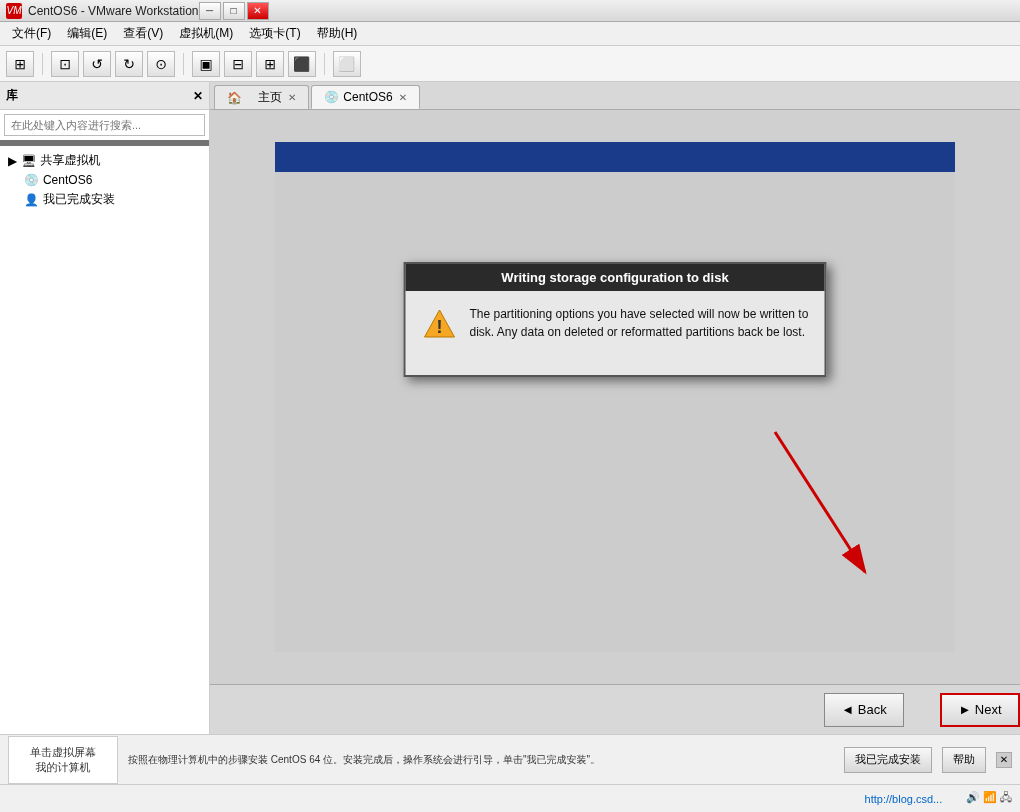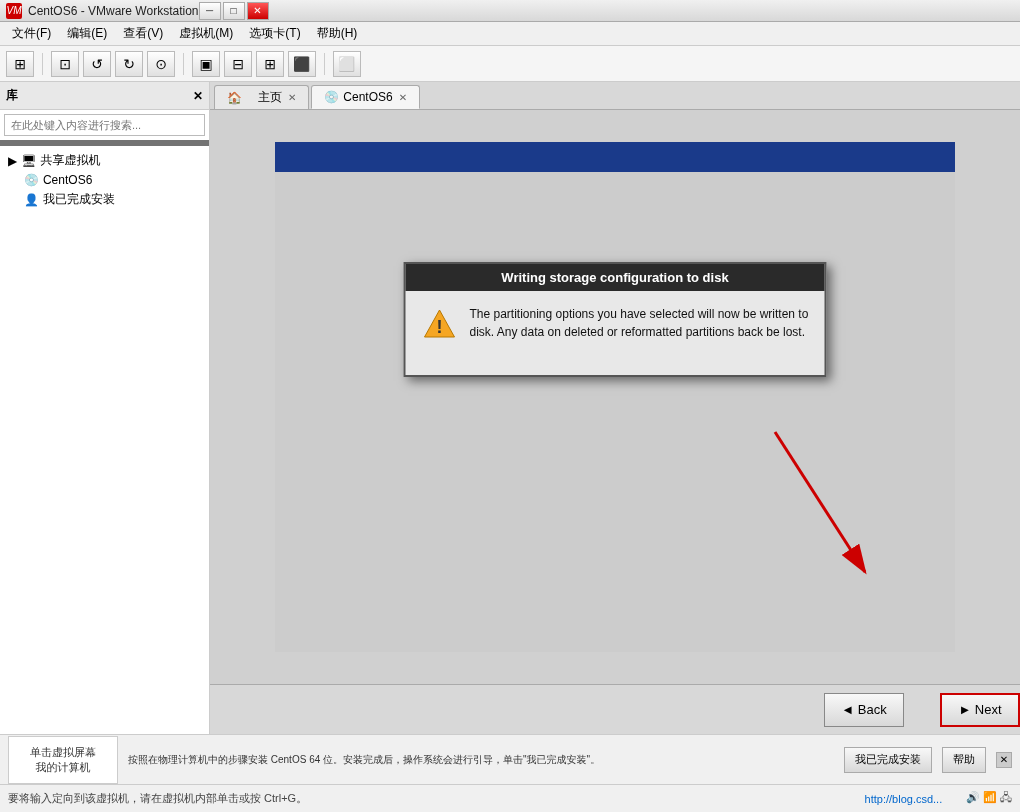--- a/index.html
+++ b/index.html
@@ -325,18 +325,17 @@
   </div>
   <div id="status-right">按照在物理计算机中的步骤安装 CentOS 64 位。安装完成后，操作系统会进行引导，单击"我已完成安装"。</div>
   <div id="status-actions">
     <button class="status-action-btn">我已完成安装</button>
     <button class="status-action-btn">帮助</button>
   </div>
   <div style="width:16px;height:16px;background:#ccc;border:1px solid #aaa;display:flex;align-items:center;justify-content:center;font-size:10px;cursor:pointer;">✕</div>
 </div>
 
 <div id="bottom-statusbar">
-  <span>要将输入定向到该虚拟机，请在虚拟机内部单击或按 Ctrl+G。</span>
   <span style="flex:1;"></span>
   <span style="color:#0066cc;margin-right:24px;">http://blog.csd...</span>
 
   <span style="font-size:11px;color:#555;">🔊 📶 🖧</span>
 </div>
 
 </body></html>

